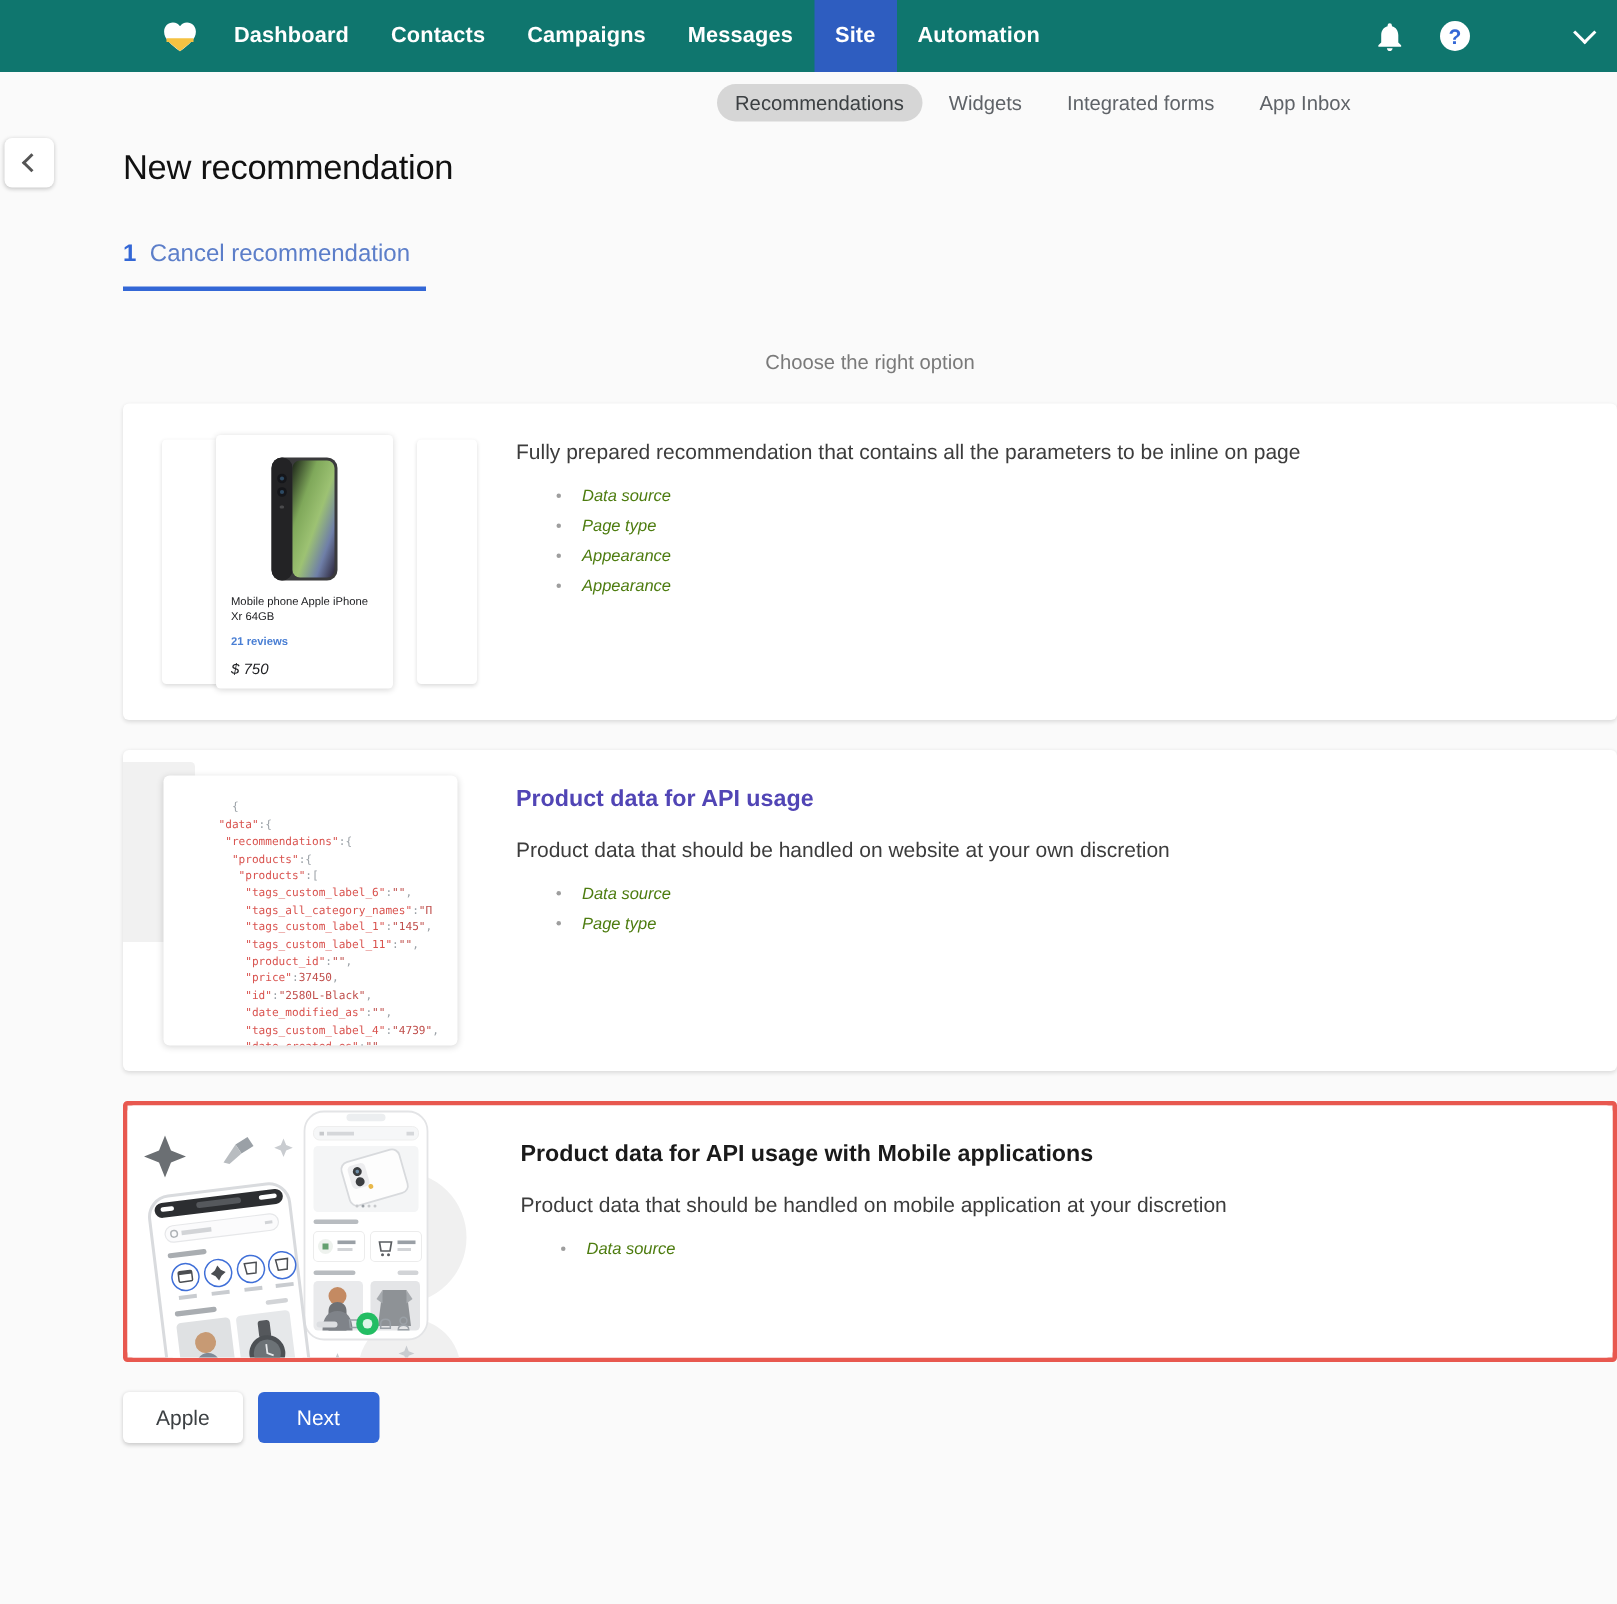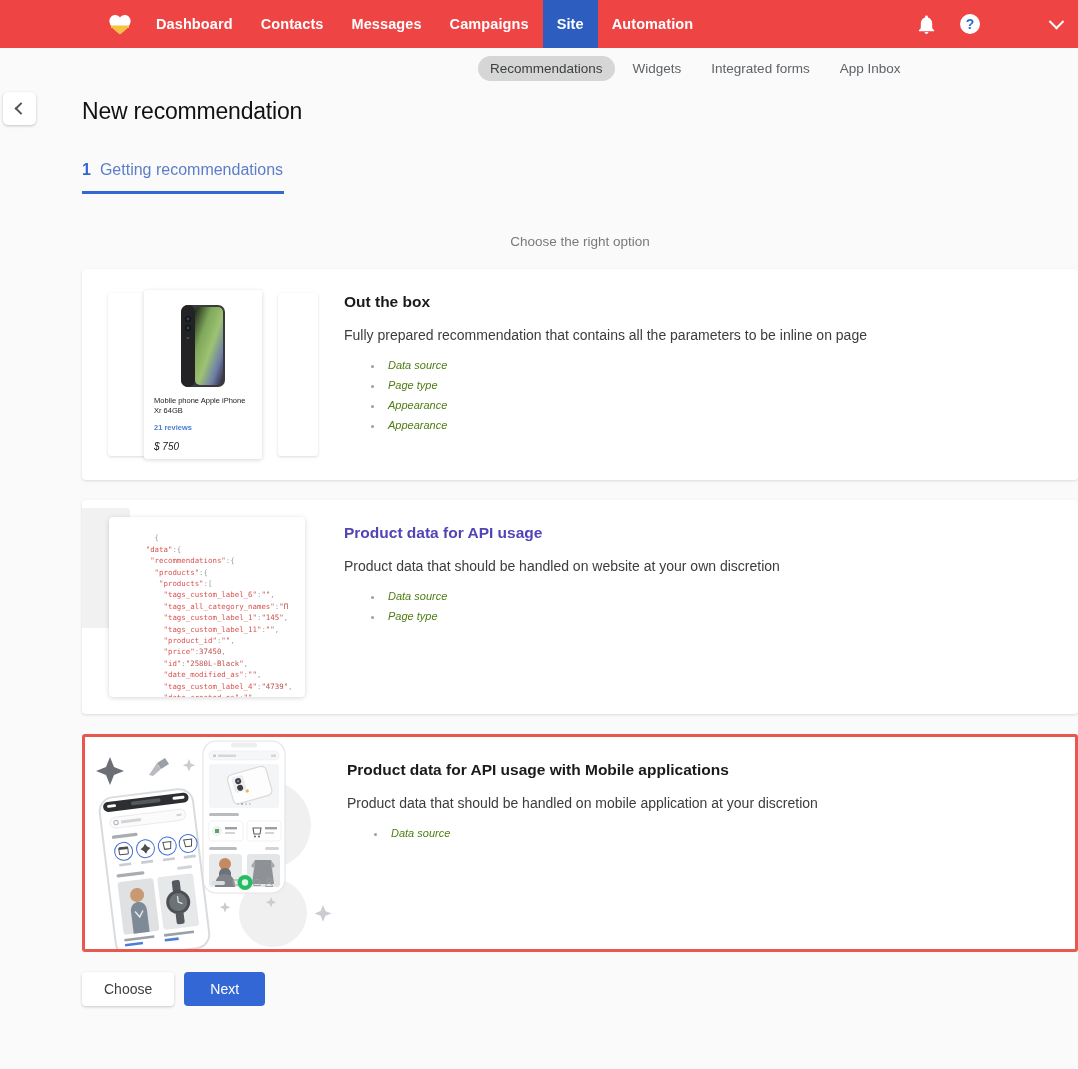--- a/index.html
+++ b/index.html
@@ -6,21 +6,21 @@
   html, body {
     margin: 0; padding: 0;
     width: 1078px; height: 1069px;
     background: #fafafa;
     font-family: "Liberation Sans", sans-serif;
     overflow: hidden;
   }
 
   
   .topnav {
-    height: 48px; background: #ef4444;
+    height: 48px; background: #0f766e;
     display: flex; align-items: stretch;
     position: relative;
   }
   .logo-wrap {
     display: flex; align-items: center;
     padding: 0 10px 0 108px;
   }
   .logo-heart { width: 24px; height: 22px; position: relative; display:block; }
   .nav-links { display: flex; align-items: stretch; }
   .nav-link {
@@ -105,21 +105,21 @@
     position: relative;
     background: #ffffff;
     border-radius: 4px;
     box-shadow: 0 1px 3px rgba(0,0,0,.13);
     display: flex;
     cursor: pointer;
     margin-bottom: 20px;
   }
   .card.c1 { height: 211px; }
   .card.c2 { height: 214px; }
-  .card.c3 { height: 212px; }
+  .card.c3 { height: 168px; }
   .card-highlight {
     position: relative;
     border: 3px solid #e8584f;
     border-radius: 3px;
     padding: 0;
     margin-bottom: 10px;
   }
   .card-highlight .card { margin-bottom: 0; box-shadow: none; }
 
   .card-media {
@@ -208,22 +208,22 @@
   <div class="logo-wrap">
     <svg class="logo-heart" viewBox="0 0 24 22">
       <path d="M12 21.2C6.2 16.6 1.4 13.1 1.4 8.1 1.4 4.6 4 2 7.3 2c2 0 3.8 1 4.7 2.5C12.9 3 14.7 2 16.7 2 20 2 22.6 4.6 22.6 8.1c0 5-4.8 8.5-10.6 13.1z" fill="#ffffff"></path>
       <path d="M12 21.2c-3.3-2.6-6.4-4.9-8.3-7.3h16.6c-1.9 2.4-5 4.7-8.3 7.3z" fill="#f5c242"></path>
       <path d="M3 12.5h18v2.5H3z" fill="#f5c242"></path>
     </svg>
   </div>
   <div class="nav-links">
     <div class="nav-link">Dashboard</div>
     <div class="nav-link">Contacts</div>
+    <div class="nav-link">Campaigns</div>
     <div class="nav-link">Messages</div>
-    <div class="nav-link">Campaigns</div>
     <div class="nav-link active">Site</div>
     <div class="nav-link">Automation</div>
   </div>
   <div class="nav-right">
     <div class="nav-icon-btn">
       <svg class="bell" viewBox="0 0 17 19">
         <path d="M8.5 19c1.05 0 1.9-.85 1.9-1.9H6.6c0 1.05.85 1.9 1.9 1.9zm5.7-5.7V8.55c0-2.92-1.56-5.36-4.27-6V1.9a1.43 1.43 0 0 0-2.86 0v.65c-2.72.64-4.27 3.07-4.27 6v4.75L.9 15.2v.95h15.2v-.95l-1.9-1.9z" fill="#ffffff"></path>
       </svg>
     </div>
     <div class="nav-icon-btn">
@@ -247,21 +247,21 @@
   <span class="chev-left"></span>
 </div>
 
 <div class="page">
 
   <h1 class="page-title">New recommendation</h1>
 
   <div class="stepper">
     <div class="step-row">
       <span class="step-num">1</span>
-      <span class="step-label">Getting recommendations</span>
+      <span class="step-label">Cancel recommendation</span>
     </div>
     <div class="step-underline"></div>
   </div>
 
   <div class="section-hint">Choose the right option</div>
 
   <div class="cards">
 
     <div class="card c1">
       <div class="card-media">
@@ -286,21 +286,20 @@
             <circle cx="21" cy="17" r="1.4" fill="#2d4a63"></circle>
             <circle cx="21" cy="26" r="1.4" fill="#2d4a63"></circle>
             <rect x="19.4" y="35" width="3" height="2" rx="1" fill="#4a4a4c"></rect>
           </svg>
           <div class="prod-name">Mobile phone Apple iPhone Xr 64GB</div>
           <div class="prod-reviews">21 reviews</div>
           <div class="prod-price">$ 750</div>
         </div>
       </div>
       <div class="card-body">
-        <h2 class="card-title">Out the box</h2>
         <p class="card-desc">Fully prepared recommendation that contains all the parameters to be inline on page</p>
         <ul class="card-list">
           <li>Data source</li>
           <li>Page type</li>
           <li>Appearance</li>
           <li>Appearance</li>
         </ul>
       </div>
     </div>
 
@@ -470,17 +469,17 @@
             <li>Data source</li>
           </ul>
         </div>
       </div>
     </div>
 
   </div>
 
   
   <div class="footer">
-    <button class="btn btn-cancel">Choose</button>
+    <button class="btn btn-cancel">Apple</button>
     <button class="btn btn-next">Next</button>
   </div>
 
 </div>
 
 </body></html>

